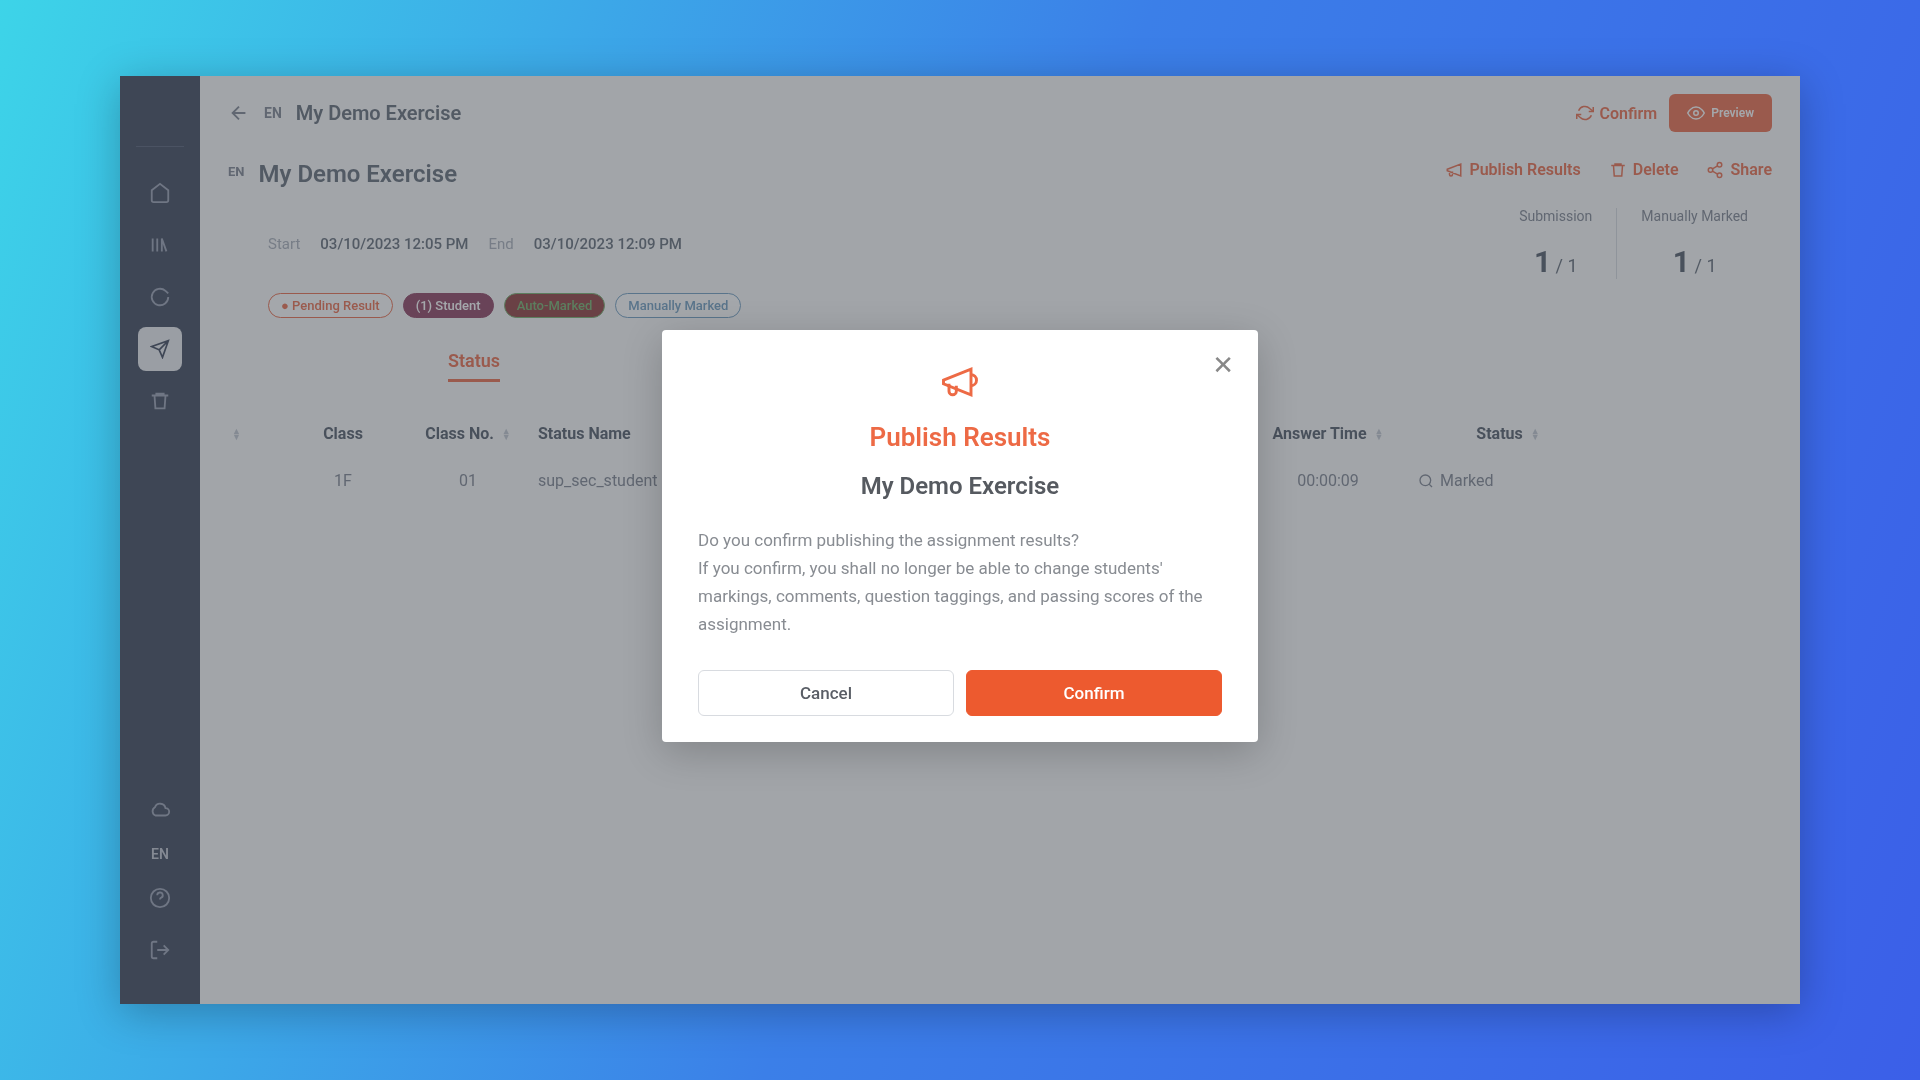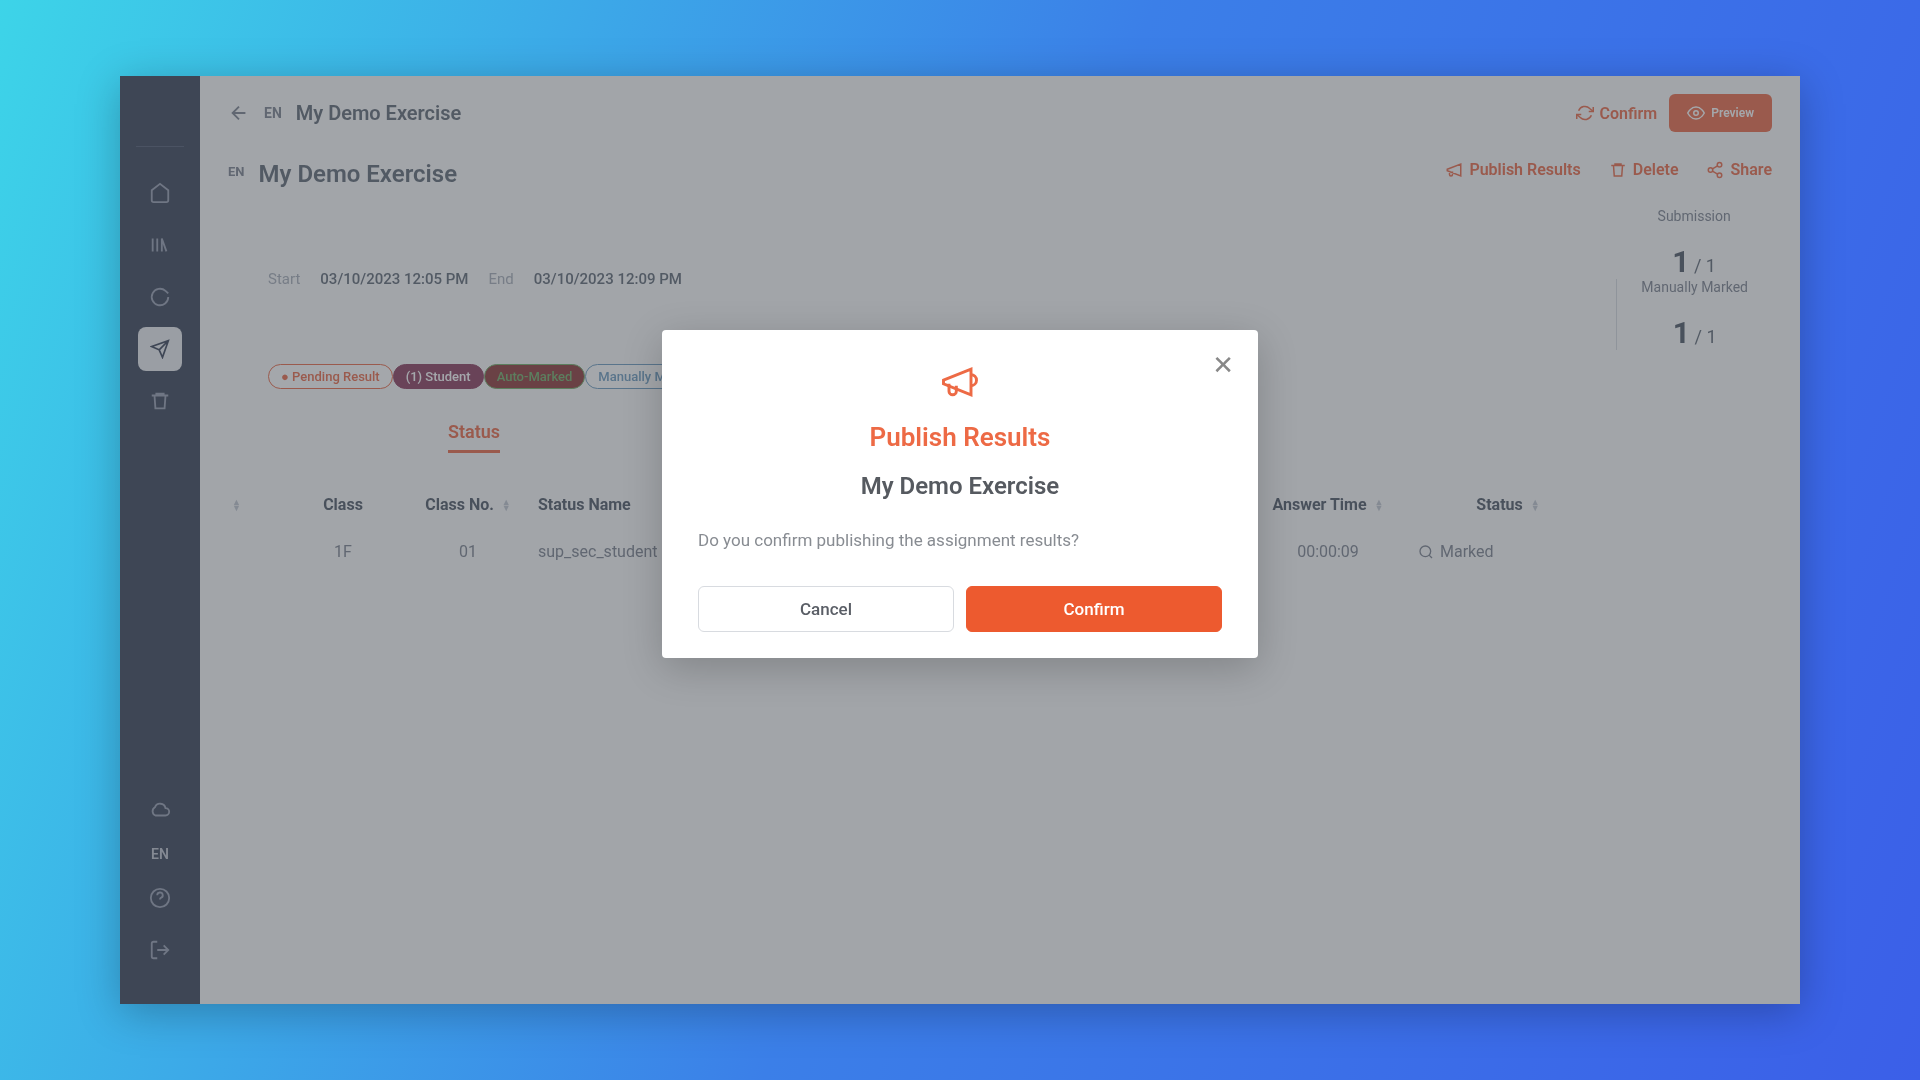--- a/index.html
+++ b/index.html
@@ -185,36 +185,36 @@
 }
 
 .meta-label { color: #9ca3af; }
 .meta-val { color: #4b5563; font-weight: 500; }
 
 .stats-block {
   margin-left: auto;
   display: flex;
   align-items: center;
   gap: 0;
-  flex-direction: column;
 }
 
 .stat {
   padding: 0 24px;
   text-align: center;
 }
 .stat + .stat { border-left: 1px solid #d1d5db; }
 .stat-label { font-size: 14px; color: #6b7280; }
 .stat-value { font-size: 18px; color: #4b5563; margin-top: 20px; }
 .stat-value .num { font-size: 30px; font-weight: 700; color: #374151; }
 
 .chips {
   margin-left: 40px;
   margin-top: 14px;
   display: flex;
+  gap: 10px;
 }
 
 .chip {
   padding: 4px 12px;
   border-radius: 14px;
   font-size: 13px;
   font-weight: 500;
   border: 1px solid;
 }
 .chip.pending { color: #e8552f; border-color: #e8552f; background: #fff; }
@@ -555,20 +555,21 @@
         <svg width="50" height="44" viewBox="0 0 24 24" fill="none" stroke="currentColor" stroke-width="1.6">
             <path d="M3 11l15-6v14L3 13v-2z"></path>
             <path d="M18 8a3 3 0 0 1 0 6"></path>
             <path d="M6 13v4a2 2 0 0 0 4 0v-3"></path>
           </svg>
       </div>
       <div class="modal-title">Publish Results</div>
       <div class="modal-subtitle">My Demo Exercise</div>
       <div class="modal-body">
         <div>Do you confirm publishing the assignment results?</div>
+        <div>If you confirm, you shall no longer be able to change students' markings, comments, question taggings, and passing scores of the assignment.</div>
       </div>
       <div class="modal-actions">
         <div class="btn secondary">Cancel</div>
         <div class="btn primary">Confirm</div>
       </div>
     </div>
   </div>
 </div>
 
 </body></html>

